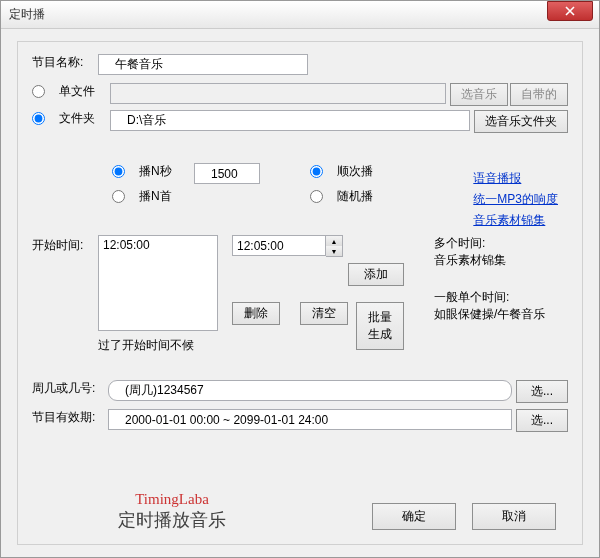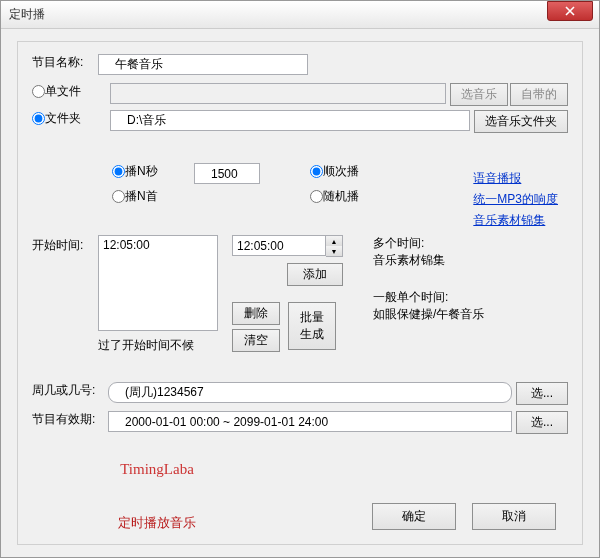--- a/index.html
+++ b/index.html
@@ -9,34 +9,34 @@
 .titlebar-text { flex: 1; color: #333; }
 .close-btn { width: 46px; height: 20px; background: linear-gradient(#e06060, #c03030); border: 1px solid #8a2020; border-radius: 0 0 3px 3px; color: #fff; display: flex; align-items: center; justify-content: center; margin-right: 6px; cursor: pointer; margin-top: -8px; }
 .content { padding: 12px 16px; background: #f0f0f0; height: calc(100% - 28px); position: relative; }
 .frame { border: 1px solid #d0d0d0; background: #f0f0f0; padding: 12px 14px; height: 100%; position: relative; }
 .row { display: flex; align-items: flex-start; margin-bottom: 8px; }
 .label { width: 66px; text-align: left; color: #000; }
 input[type=text] { border: 1px solid #abadb3; padding: 2px 16px; font-family: inherit; font-size: 12px; background: #fff; height: 21px; }
 input[readonly] { background: #f0f0f0; }
 .btn { border: 1px solid #8e8f8f; background: linear-gradient(#f3f3f3, #e3e3e3); padding: 2px 10px; font-family: inherit; font-size: 12px; cursor: pointer; min-height: 22px; }
 .btn:disabled { color: #888; cursor: default; }
-.radio { display: inline-flex; align-items: center; gap: 0; margin-right: 12px; }
+.radio { display: inline-flex; align-items: center; gap: 14px; margin-right: 12px; }
 .radio input { margin: 0; }
 .link { color: #0033cc; text-decoration: underline; cursor: pointer; display: block; margin-bottom: 4px; }
 .links-block { position: absolute; right: 24px; top: 128px; }
 .listbox { border: 1px solid #abadb3; background: #fff; width: 120px; height: 96px; padding: 2px 4px; font-family: inherit; }
 .spinner-wrap { display: inline-flex; }
 .spinner-input { border: 1px solid #abadb3; width: 94px; height: 21px; padding: 2px 4px; font-family: inherit; font-size: 12px; }
 .spinner-btns { display: flex; flex-direction: column; border: 1px solid #abadb3; border-left: none; }
 .spinner-btns button { width: 16px; height: 10px; font-size: 7px; line-height: 1; border: none; background: linear-gradient(#f3f3f3,#ddd); cursor: pointer; }
 .section-mid { margin-left: 80px; margin-top: 6px; }
 .help-text { color: #000; }
 .branding { position: absolute; bottom: 12px; left: 100px; text-align: center; }
 .brand1 { color: #cc3333; font-size: 15px; font-family: serif; }
-.brand2 { color: #b91c1c; font-size: 13px; margin-top: 36px; }
+.brand2 { color: #404040; font-size: 18px; }
 .bottom-btns { position: absolute; bottom: 14px; right: 26px; display: flex; gap: 16px; }
 .bottom-btns .btn { min-width: 84px; padding: 4px 10px; }
 </style>
 </head>
 <body>
 
 <div class="window">
   <div class="titlebar">
     <span class="titlebar-text">定时播</span>
     <div class="close-btn">
@@ -119,21 +119,21 @@
               <div class="spinner-btns">
                 <button>▲</button>
                 <button>▼</button>
               </div>
             </div>
           </div>
           <div class="row" style="justify-content:flex-end;margin-bottom:16px">
             <button class="btn" style="width:56px">添加</button>
           </div>
           <div class="row" style="gap:8px">
-            <div style="display:flex;flex-direction:column;gap:4px">
+            <div style="display:flex;flex-direction:row;gap:20px">
               <button class="btn" style="width:48px">删除</button>
               <button class="btn" style="width:48px">清空</button>
             </div>
             <button class="btn" style="width:48px;height:48px;white-space:pre-line">批量
 生成</button>
           </div>
         </div>
         <div style="margin-left:30px" class="help-text">
           <div>多个时间:</div>
           <div style="margin-bottom:20px">音乐素材锦集</div>

